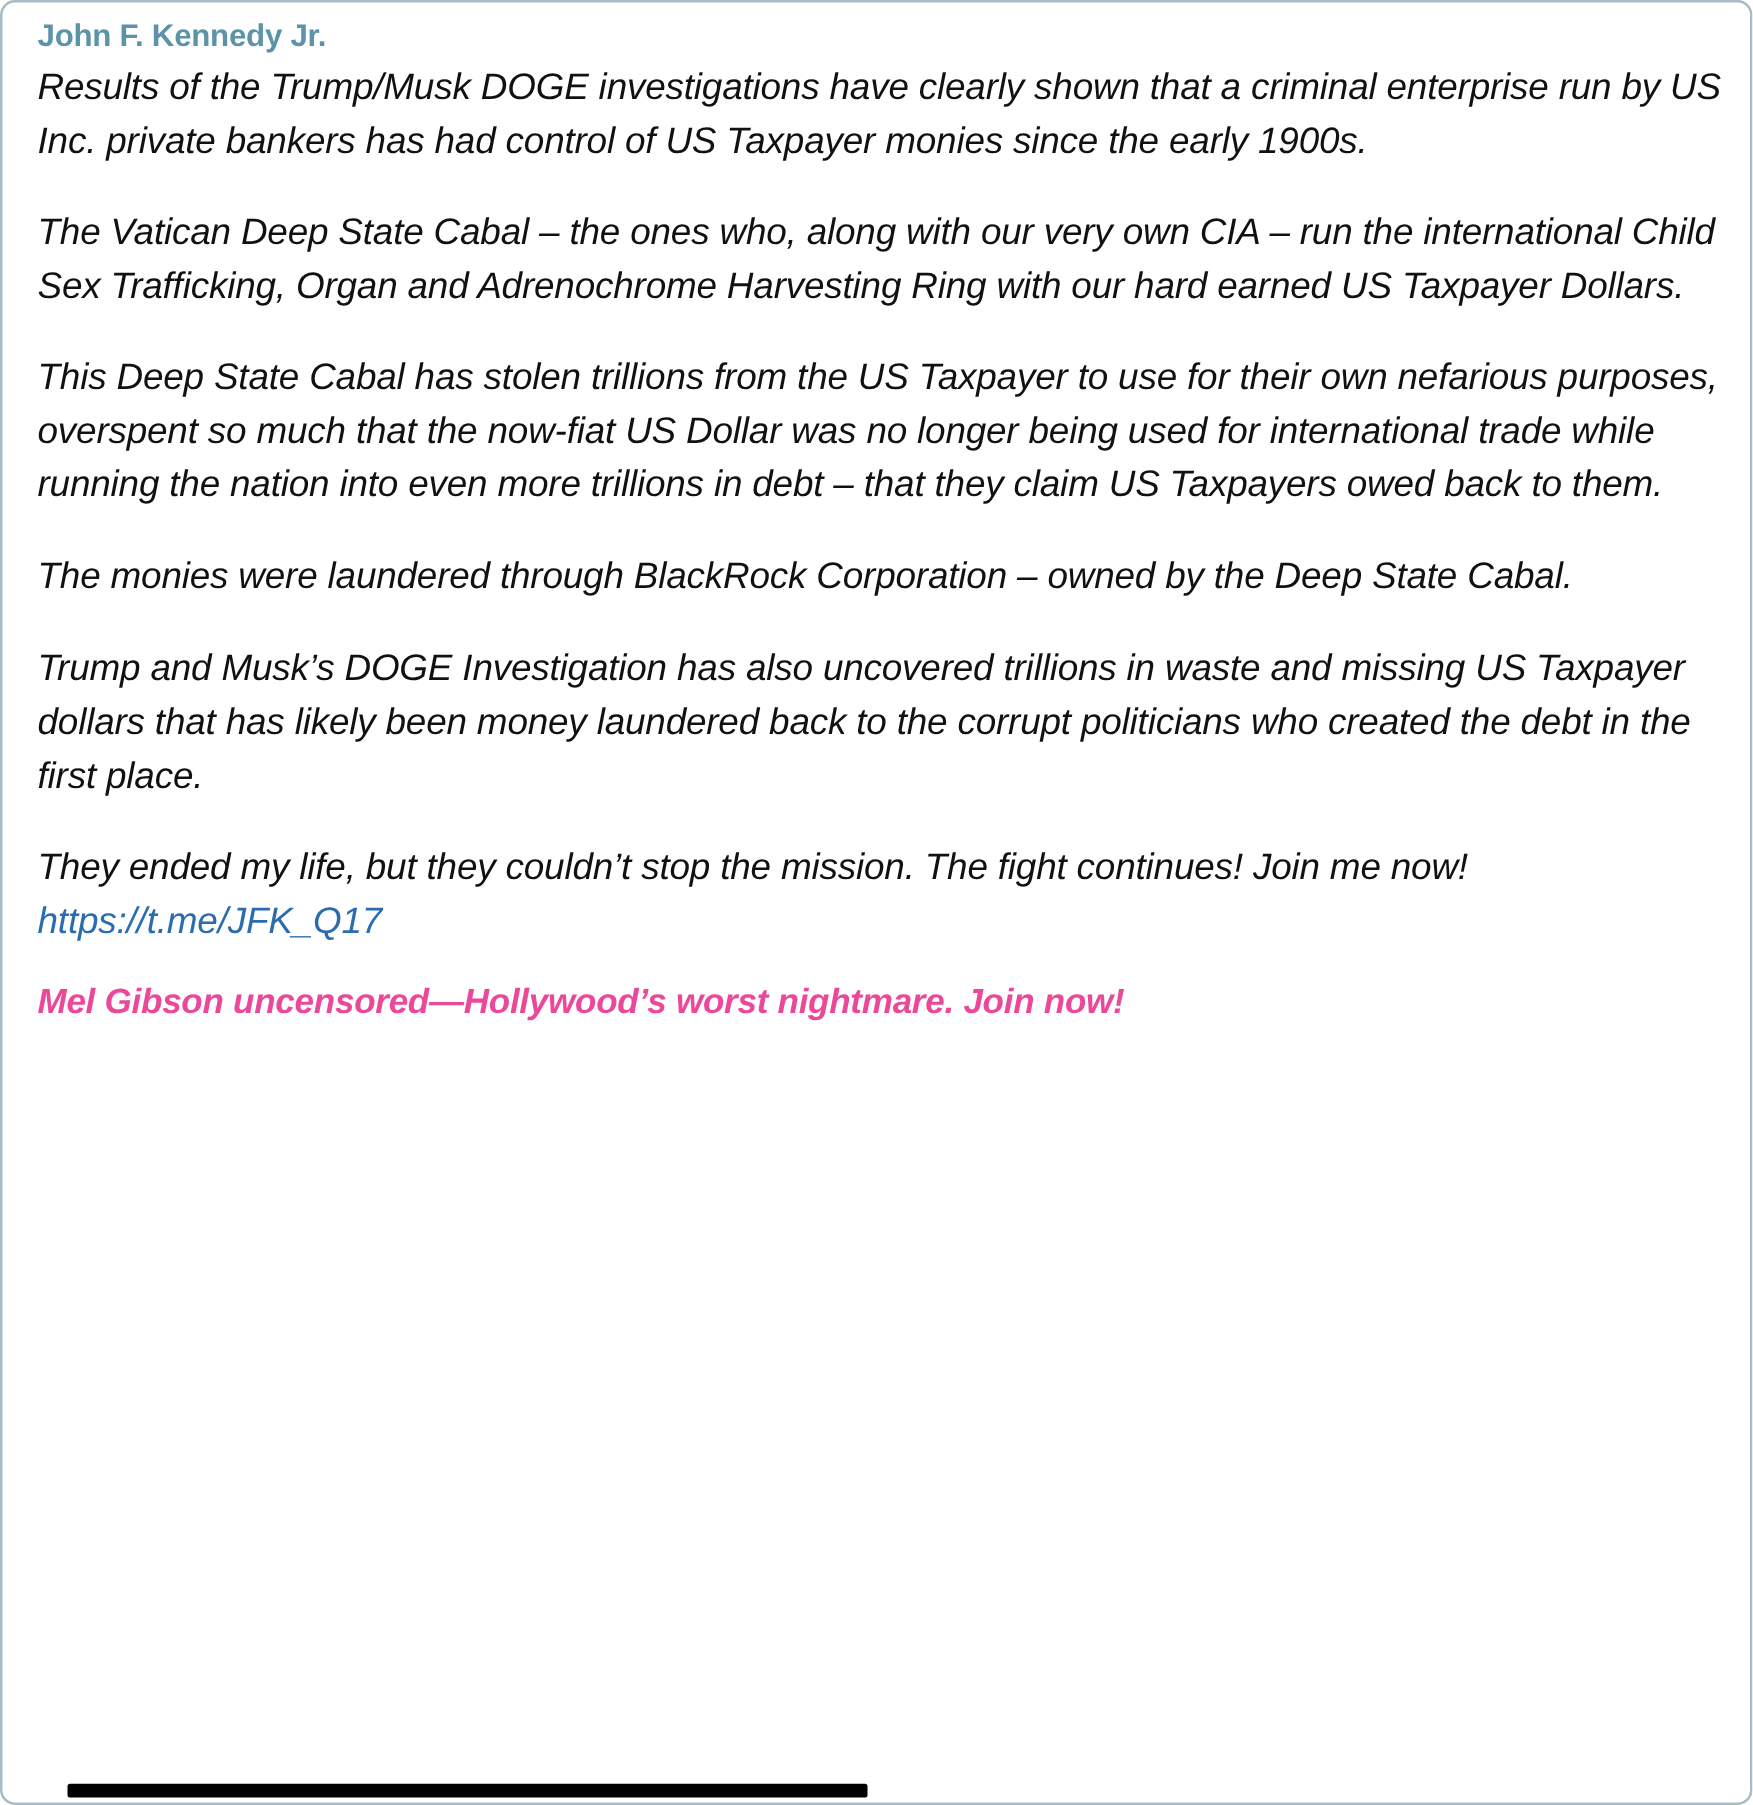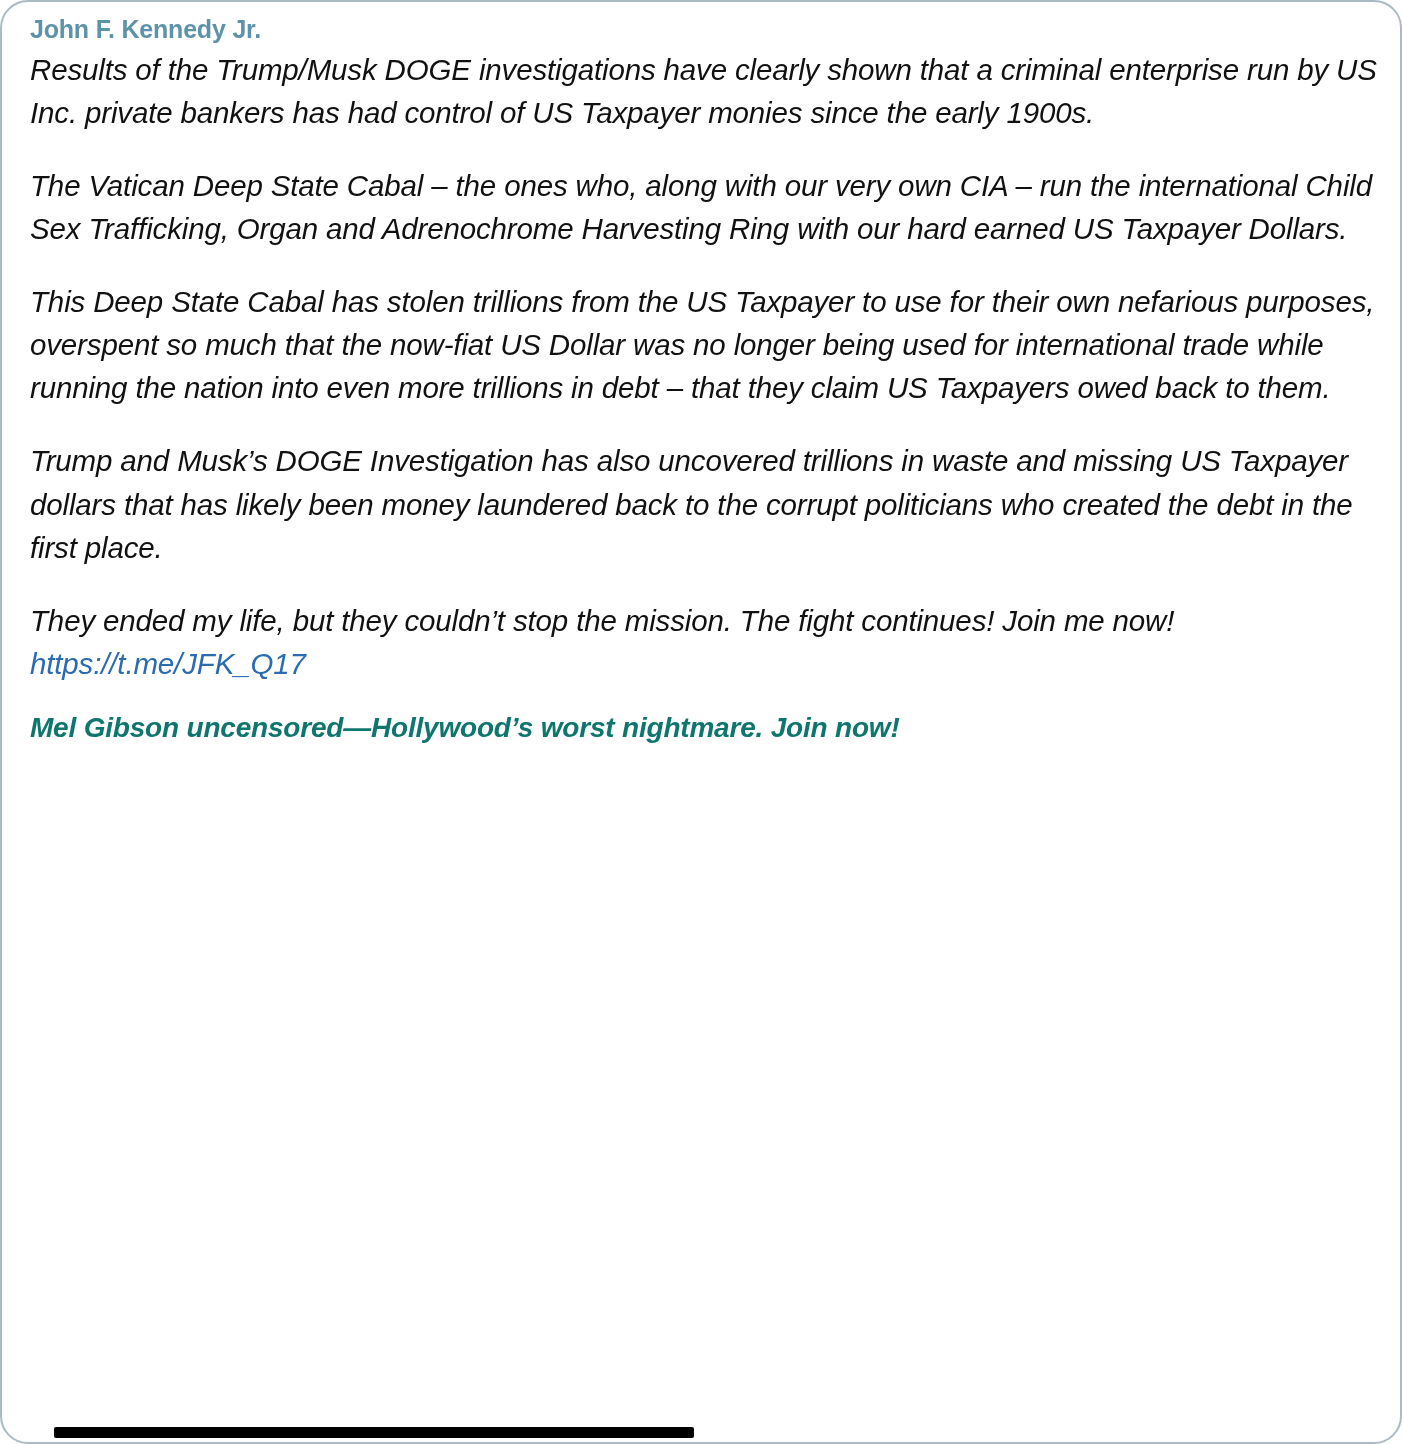--- a/index.html
+++ b/index.html
@@ -13,21 +13,21 @@
     height: 1444px;
     overflow: hidden;
   }
   .message-card {
     position: relative;
     width: 1402px;
     height: 1444px;
     box-sizing: border-box;
     background: #ffffff;
     border: 2px solid #a9bcc4;
-    border-radius: 28px;
+    border-radius: 12px;
     overflow: hidden;
   }
   .message-inner {
     padding: 12px 22px 0 28px;
   }
   .author-name {
     color: #5d93a8;
     font-size: 25px;
     font-weight: bold;
     line-height: 1.2;
@@ -52,21 +52,21 @@
     color: #2b6cb0;
     text-decoration: none;
     display: inline-block;
   }
   .para-link {
     margin: 0 0 23px 0;
   }
   .bold-line {
     font-weight: bold;
     font-size: 28px;
-    color: #0f766e;
+    color: #ec4899;
     margin: 0 0 14px 0;
     letter-spacing: -0.2px;
   }
   .black-bar {
     position: absolute;
     left: 52px;
     bottom: 4px;
     width: 640px;
     height: 11px;
     background: #000000;
@@ -78,20 +78,21 @@
 
 <div class="message-card">
   <div class="message-inner">
 
     <div class="author-name">John F. Kennedy Jr.</div>
 
     <div class="body-text">
       <p class="para">Results of the Trump/Musk DOGE investigations have clearly shown that a criminal enterprise run by US Inc. private bankers has had control of US Taxpayer monies since the early 1900s.</p>
       <p class="para">The Vatican Deep State Cabal – the ones who, along with our very own CIA – run the international Child Sex Trafficking, Organ and Adrenochrome Harvesting Ring with our hard earned US Taxpayer Dollars.</p>
       <p class="para">This Deep State Cabal has stolen trillions from the US Taxpayer to use for their own nefarious purposes, overspent so much that the now-fiat US Dollar was no longer being used for international trade while running the nation into even more trillions in debt – that they claim US Taxpayers owed back to them.</p>
+      <p class="para">The monies were laundered through BlackRock Corporation – owned by the Deep State Cabal.</p>
       <p class="para">Trump and Musk’s DOGE Investigation has also uncovered trillions in waste and missing US Taxpayer dollars that has likely been money laundered back to the corrupt politicians who created the debt in the first place.</p>
       <p class="para tight">They ended my life, but they couldn’t stop the mission. The fight continues! Join me now!</p>
       <p class="para-link">
         <a class="link" href="#">https://t.me/JFK_Q17</a>
       </p>
       <p class="bold-line">Mel Gibson uncensored—Hollywood’s worst nightmare. Join now!</p>
     </div>
 
   </div>
   <div class="black-bar"></div>

